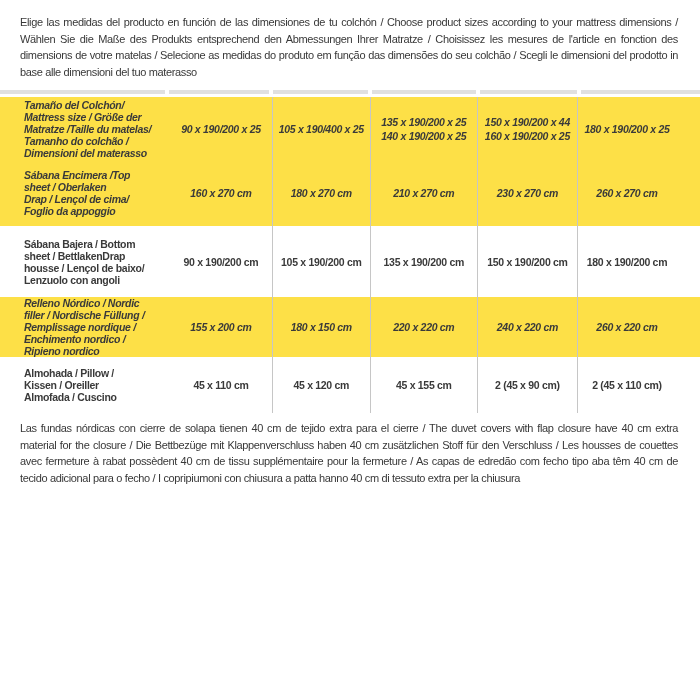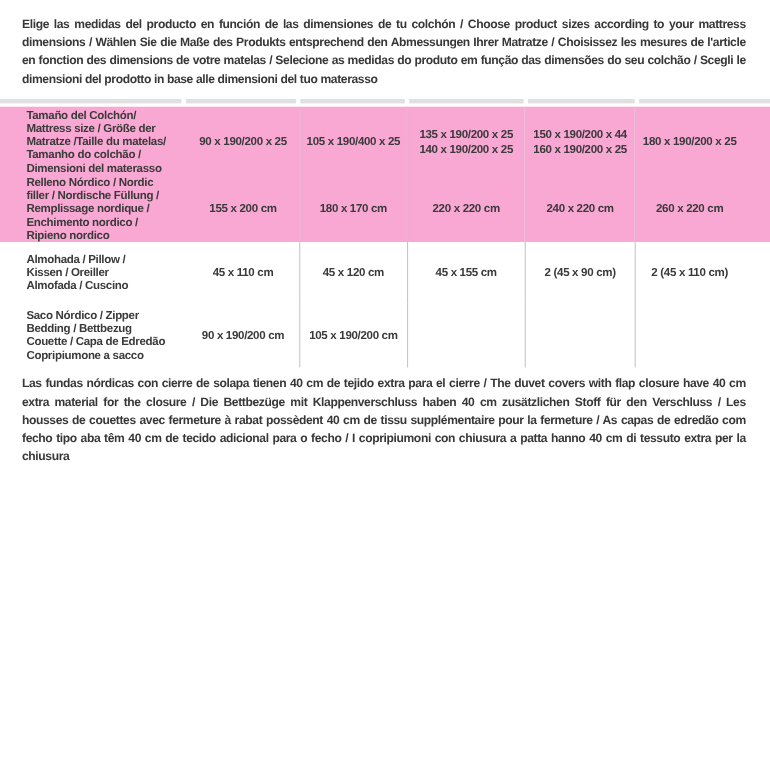--- a/index.html
+++ b/index.html
@@ -2,21 +2,21 @@
 <html><head>
 <meta charset="utf-8">
 <style>
   * { margin: 0; padding: 0; box-sizing: border-box; }
   html, body { width: 700px; height: 700px; background: #ffffff; overflow: hidden; }
   body {
     font-family: "Liberation Sans", sans-serif;
     color: #3c3c3c;
   }
   .intro, .footnote {
-    font-weight: bold;
+    font-weight: normal;
     font-size: 11px;
     line-height: 16.5px;
     letter-spacing: -0.35px;
     text-align: justify;
     color: #383838;
   }
   .intro { margin: 14px 22px 10px 20px; }
   .footnote { margin: 7px 22px 0 20px; }
 
   .topbar {
@@ -35,21 +35,21 @@
     table-layout: fixed;
   }
   table.sizes td {
     vertical-align: middle;
     font-weight: bold;
     font-size: 10.5px;
     letter-spacing: -0.3px;
     white-space: pre-line;
     color: #3a3a3a;
   }
-  tr.alt td { background: #f9a8d4; }
+  tr.alt td { background: #fde047; font-style: italic; }
   td.lbl {
     padding-left: 24px;
     padding-right: 6px;
     line-height: 12px;
     text-align: left;
   }
   td.val {
     text-align: center;
     line-height: 14px;
     padding: 0 2px;
@@ -96,49 +96,60 @@
 Tamanho do colchão /
 Dimensioni del materasso</td>
       <td class="val">90 x 190/200 x 25</td>
       <td class="val">105 x 190/400 x 25</td>
       <td class="val">135 x 190/200 x 25
 140 x 190/200 x 25</td>
       <td class="val">150 x 190/200 x 44
 160 x 190/200 x 25</td>
       <td class="val last">180 x 190/200 x 25</td>
     </tr>
+    <tr class="r3 alt">
+      <td class="lbl">Sábana Encimera /Top
+sheet / Oberlaken
+Drap / Lençol de cima/
+Foglio da appoggio</td>
+      <td class="val">160 x 270 cm</td>
+      <td class="val">180 x 270 cm</td>
+      <td class="val">210 x 270 cm</td>
+      <td class="val">230 x 270 cm</td>
+      <td class="val last">260 x 270 cm</td>
+    </tr>
+    <tr class="r4">
+      <td class="lbl">Sábana Bajera / Bottom
+sheet / BettlakenDrap
+housse / Lençol de baixo/
+Lenzuolo con angoli</td>
+      <td class="val">90 x 190/200 cm</td>
+      <td class="val">105 x 190/200 cm</td>
+      <td class="val">135 x 190/200 cm</td>
+      <td class="val">150 x 190/200 cm</td>
+      <td class="val last">180 x 190/200 cm</td>
+    </tr>
     <tr class="r5 alt">
       <td class="lbl">Relleno Nórdico / Nordic
 filler / Nordische Füllung /
 Remplissage nordique /
 Enchimento nordico /
 Ripieno nordico</td>
       <td class="val">155 x 200 cm</td>
-      <td class="val">180 x 170 cm</td>
+      <td class="val">180 x 150 cm</td>
       <td class="val">220 x 220 cm</td>
       <td class="val">240 x 220 cm</td>
       <td class="val last">260 x 220 cm</td>
     </tr>
     <tr class="r6">
       <td class="lbl">Almohada / Pillow /
 Kissen / Oreiller
 Almofada / Cuscino</td>
       <td class="val">45 x 110 cm</td>
       <td class="val">45 x 120 cm</td>
       <td class="val">45 x 155 cm</td>
       <td class="val">2 (45 x 90 cm)</td>
       <td class="val last">2 (45 x 110 cm)</td>
     </tr>
-    <tr class="r8">
-      <td class="lbl">Saco Nórdico / Zipper
-Bedding / Bettbezug
-Couette / Capa de Edredão
-Copripiumone a sacco</td>
-      <td class="val">90 x 190/200 cm</td>
-      <td class="val">105 x 190/200 cm</td>
-      <td class="val"></td>
-      <td class="val"></td>
-      <td class="val last"></td>
-    </tr>
   </tbody>
 </table>
 
 <p class="footnote">Las fundas nórdicas con cierre de solapa tienen 40 cm de tejido extra para el cierre / The duvet covers with flap closure have 40 cm extra material for the closure / Die Bettbezüge mit Klappenverschluss haben 40 cm zusätzlichen Stoff für den Verschluss / Les housses de couettes avec fermeture à rabat possèdent 40 cm de tissu supplémentaire pour la fermeture / As capas de edredão com fecho tipo aba têm 40 cm de tecido adicional para o fecho / I copripiumoni con chiusura a patta hanno 40 cm di tessuto extra per la chiusura</p>
 
 </body></html>

